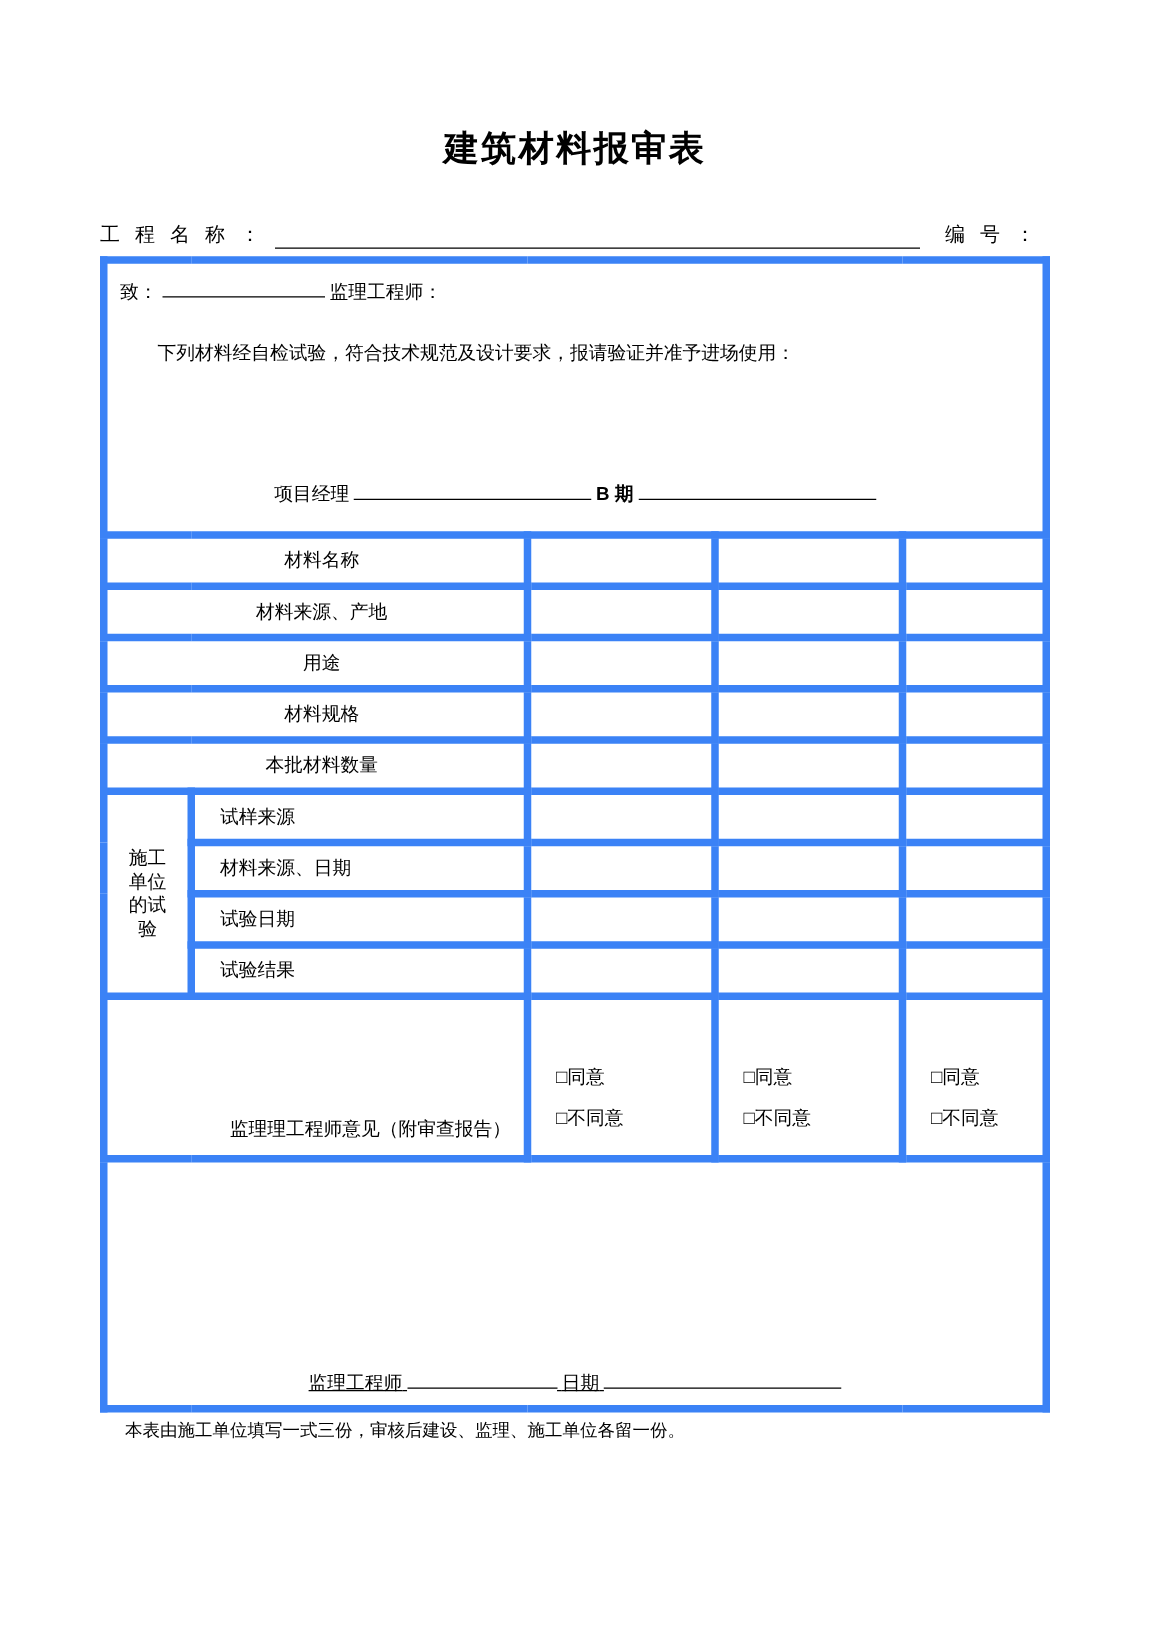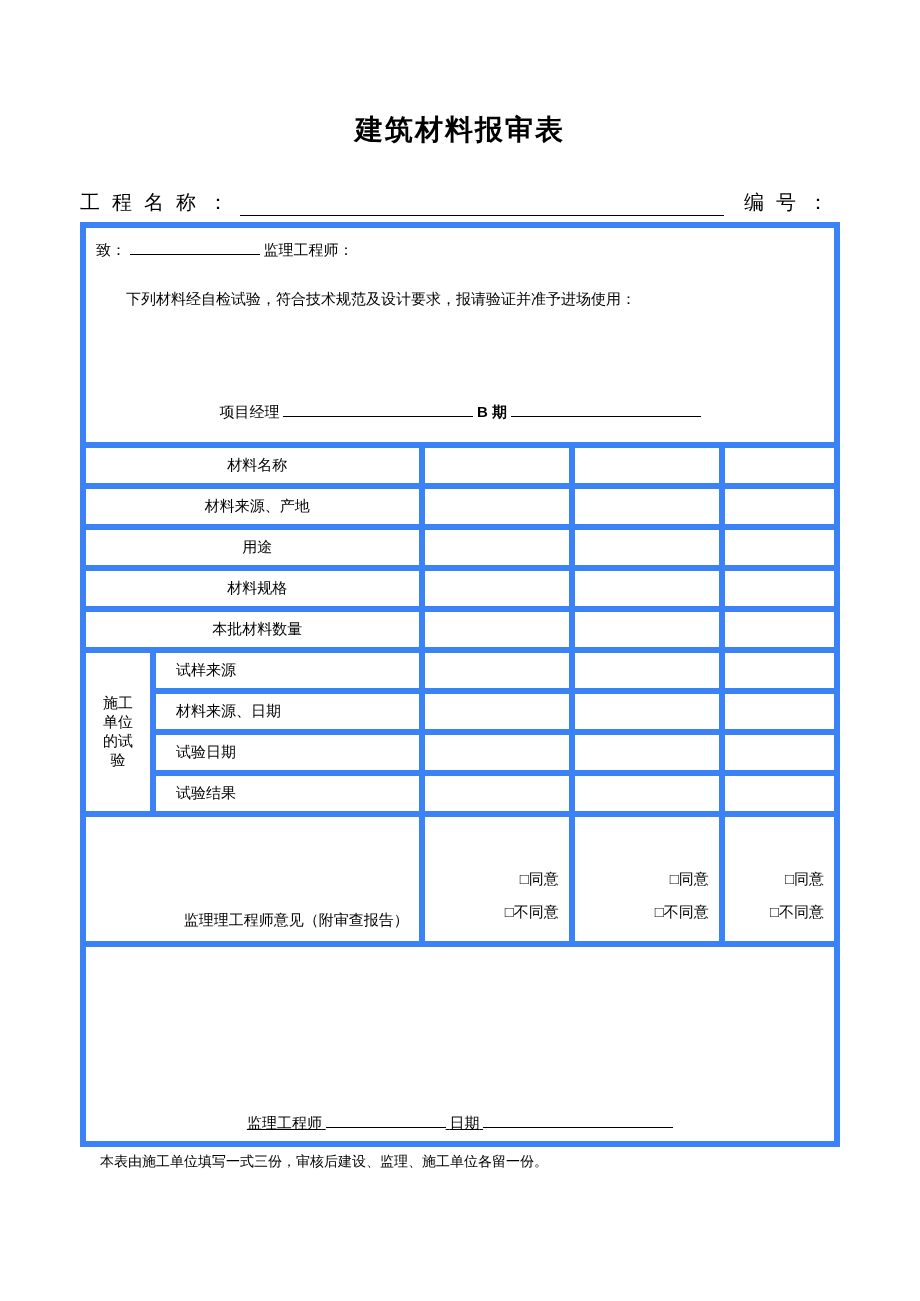--- a/index.html
+++ b/index.html
@@ -11,27 +11,26 @@
       font-size: 16px;
       color: #000;
       padding: 100px 80px 40px 80px;
     }
     .title {
       text-align: center;
       font-size: 28px;
       font-weight: bold;
       margin-bottom: 40px;
       letter-spacing: 2px;
-      margin-top: 11px;
     }
     .header-line {
       display: flex;
       justify-content: space-between;
       margin-bottom: 6px;
-      font-size: 20px;
+      font-size: 16px;
     }
     .header-left-label { letter-spacing: 12px; white-space: nowrap; }
     .header-line .underline-fill { flex: 1; border-bottom: 1px solid #000; }
     .header-right { letter-spacing: 12px; margin-left: 20px; white-space: nowrap; }
     table {
       width: 100%;
       border-collapse: collapse;
       margin-top: 0;
     }
     td {
@@ -64,21 +63,21 @@
     .col-label { text-align: center; width: 280px; }
     .col-sub-label { text-align: left; padding-left: 20px; }
     .col-narrow { width: 70px; text-align: center; }
     .col-data1 { width: 150px; }
     .col-data2 { width: 150px; }
     .col-data3 { }
     .opinion-cell { height: 130px; vertical-align: bottom; padding-bottom: 12px; text-align: left; padding-left: 20px; }
     .opinion-label-cell { vertical-align: bottom; text-align: right; padding-bottom: 11px; }
     .footer-cell { height: 200px; vertical-align: bottom; text-align: center; padding-bottom: 8px; text-decoration: underline; }
     .footer-note { font-size: 14px; margin-top: 6px; padding-left: 20px; }
-    .agree-block { line-height: 2.2; text-align: right; }
+    .agree-block { line-height: 2.2; }
   </style>
 </head>
 <body>
 
 <div class="title">建筑材料报审表</div>
 
 <div class="header-line">
   <span class="header-left-label">工程名称：</span>
   <span class="underline-fill"></span>
   <span class="header-right">编号：</span>

